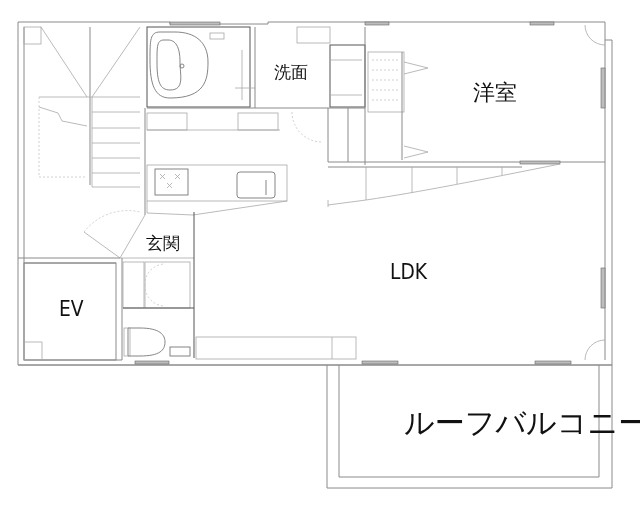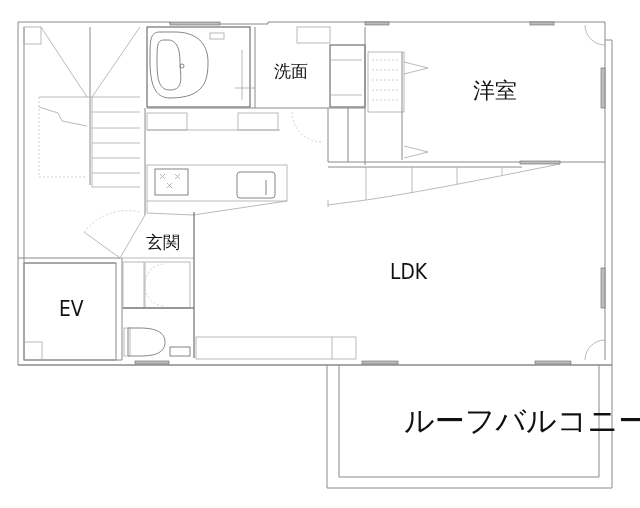--- a/index.html
+++ b/index.html
@@ -5,21 +5,21 @@
   html, body { margin: 0; padding: 0; background: #ffffff; }
   body { width: 640px; height: 508px; overflow: hidden; position: relative; font-family: "DejaVu Sans", sans-serif; }
   #plan { position: absolute; left: 0; top: 0; width: 640px; height: 508px; }
   .w { fill: none; stroke: #8a8a8a; stroke-width: 1; }
   .wd { fill: none; stroke: #555; stroke-width: 1; }
   .thin { fill: none; stroke: #a8a8a8; stroke-width: 0.8; }
   .dash { fill: none; stroke: #c4c4c4; stroke-width: 0.8; stroke-dasharray: 2 2; }
   .win { fill: #bdbdbd; stroke: #666; stroke-width: 0.6; }
   .fixture { fill: none; stroke: #777; stroke-width: 0.9; }
   .label { position: absolute; color: #111; white-space: nowrap; line-height: 1; }
-  .label-jp { font-family: Liberation Mono, monospace; }
+  .label-jp { font-family: Liberation Sans, sans-serif; }
   .label-en { font-family: "DejaVu Sans", sans-serif; transform: scaleX(0.85); transform-origin: left top; }
 </style>
 </head>
 <body>
 
 <svg id="plan" viewBox="0 0 640 508" xmlns="http://www.w3.org/2000/svg">
 
   <g>
     <polyline class="w" points="18,22 170,22 170,24 268,24 268,22 605,22 605,40 612,40 612,365 340,365 18,365 18,22"></polyline>
     <polyline class="w" points="24,27 24,360"></polyline>

